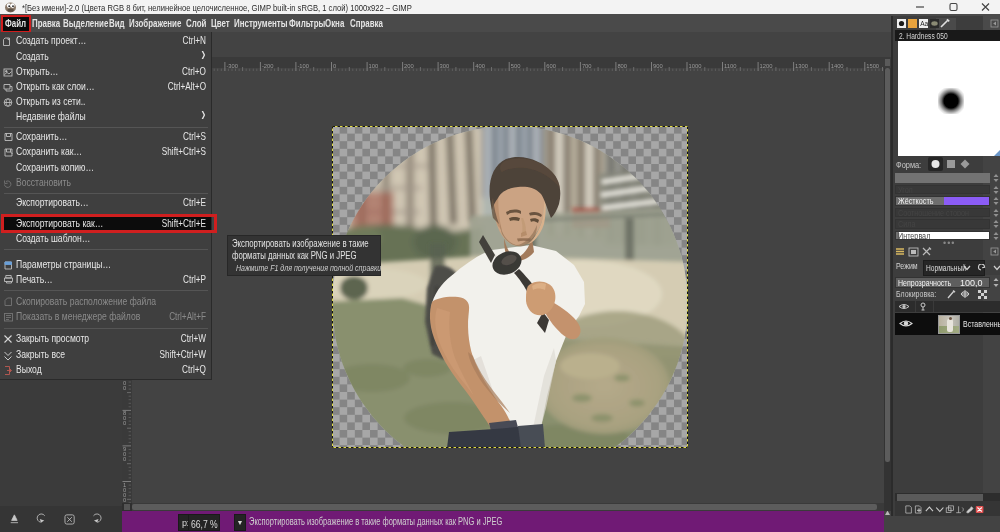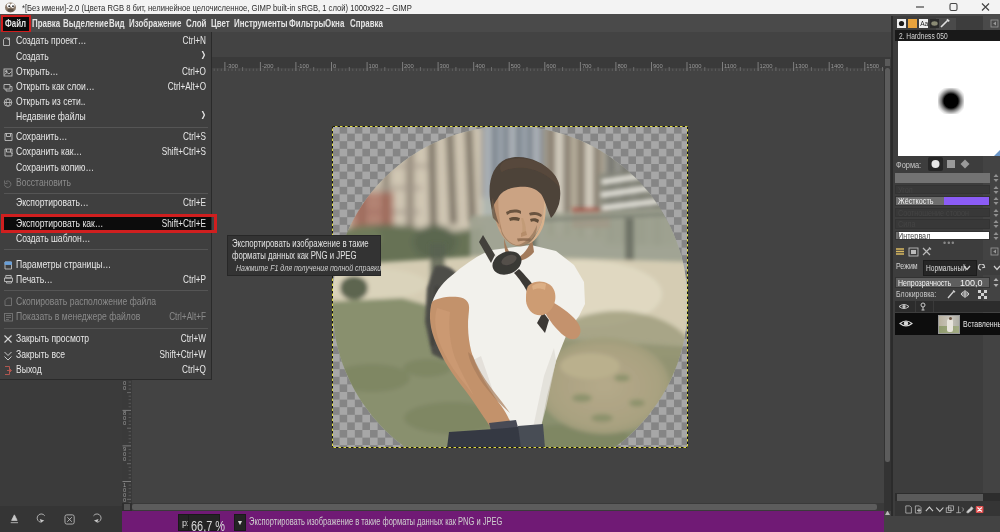--- a/index.html
+++ b/index.html
@@ -626,21 +626,21 @@
  <div class="a" style="left:0;top:0;width:9.5px;height:8px;background:#2f2f2f;">
       <div class="a" style="left:1.5px;top:1px;width:6px;height:6px;background:#555;"></div>
     </div>
  <div class="a" style="left:10px;top:1px;width:745px;height:6px;background:#5c5c5c;border-radius:2px;"></div>
 </div>
 <div class="a" style="left:122px;top:511px;width:762px;height:21px;background:#701a75;">
  <div class="a" style="left:56px;top:3px;width:24px;height:15px;background:#242424;border:1px solid #1a1a1a;color:#d8d8d8;font-size:9px;">
       <span class="a" style="left:3px;top:2.5px;">px</span>
       <span class="a" style="left:15px;top:2px;font-size:7px;">▼</span>
     </div>
- <div class="a" style="left:66px;top:3px;width:30px;height:15px;background:#242424;border:1px solid #1a1a1a;color:#d8d8d8;font-size:14px;">
+ <div class="a" style="left:66px;top:3px;width:30px;height:15px;background:#242424;border:1px solid #1a1a1a;color:#d8d8d8;font-size:11px;">
       <span class="a cx" style="left:2px;top:2.5px;white-space:nowrap;">66,7 %</span>
     </div>
  <div class="a" style="left:112px;top:3px;width:10px;height:15px;background:#242424;border:1px solid #1a1a1a;color:#d8d8d8;">
       <span class="a" style="left:1.5px;top:4px;font-size:7px;">▼</span>
     </div>
  <div class="a" style="left:127px;top:5px;color:#cfcfcf;font-size:10px;white-space:nowrap;transform:scaleX(0.75);transform-origin:0 50%;">Экспортировать изображение в такие форматы данных как PNG и JPEG</div>
 </div>
 <div class="a" style="left:891px;top:16px;width:92px;height:500px;background:#3d3d3d;border-left:2px solid #2b2b2b;box-sizing:border-box;">
 
  <div class="a" style="left:43px;top:2px;width:20px;height:12px;background:#4a4a4a;"></div>
@@ -718,21 +718,21 @@
 <svg class="a" style="left:0;top:230px" width="107" height="12" viewBox="0 0 107 12">
  <path d="M3 3 h8 M3 5.5 h8 M3 8 h8" stroke="#d8b860" stroke-width="1.4"></path>
  <rect x="16" y="2" width="9" height="8" fill="none" stroke="#bbb" stroke-width="0.9"></rect>
       <rect x="18" y="4" width="5" height="4" fill="#bbb"></rect>
  <path d="M30 9 L37 2 M36 1.5 l2 2 M30 2 l7 7" stroke="#bbb" stroke-width="1.2"></path>
  <rect x="98" y="2" width="7" height="7" fill="none" stroke="#9a9a9a" stroke-width="0.8"></rect>
       <path d="M103 3.5 v4 l-2.8-2 Z" fill="#9a9a9a"></path>
 </svg>
 <div class="a" style="left:2px;top:244px;width:107px;height:15px;background:#3d3d3d;">
  <div class="a cx" style="left:1px;top:1px;color:#d2d2d2;font-size:9px;">Режим</div>
- <div class="a" style="left:28px;top:0;width:52px;height:13.5px;background:#262626;border:1px solid #1c1c1c;color:#dcdcdc;font-size:8.5px;">
+ <div class="a" style="left:28px;top:0;width:52px;height:13.5px;background:#262626;border:1px solid #1c1c1c;color:#dcdcdc;font-size:8.5px;padding-left:8px;">
         <span class="a cx" style="left:2px;top:1.5px;">Нормальный</span>
       </div>
  <svg class="a" style="left:68px;top:4px" width="40" height="8" viewBox="0 0 40 8">
   <path d="M1 2 l3 3.5 3-3.5" fill="none" stroke="#cfcfcf" stroke-width="1.2"></path>
   <path d="M18 6 a3 3 0 1 1 3.5 -3 M21 1 l0.6 2.4 -2.5 0.3" fill="none" stroke="#cfcfcf" stroke-width="1.1"></path>
   <path d="M31 2 l3 3.5 3-3.5" fill="none" stroke="#cfcfcf" stroke-width="1.2"></path>
  </svg>
 </div>
 <div class="a" style="left:2px;top:261px;width:95px;height:10.5px;background:#5e5e5e;border:1px solid #333;box-sizing:border-box;">
  <div class="a cx" style="left:2px;top:-0.5px;font-size:9px;color:#f4f4f4;">Непрозрачность</div>

